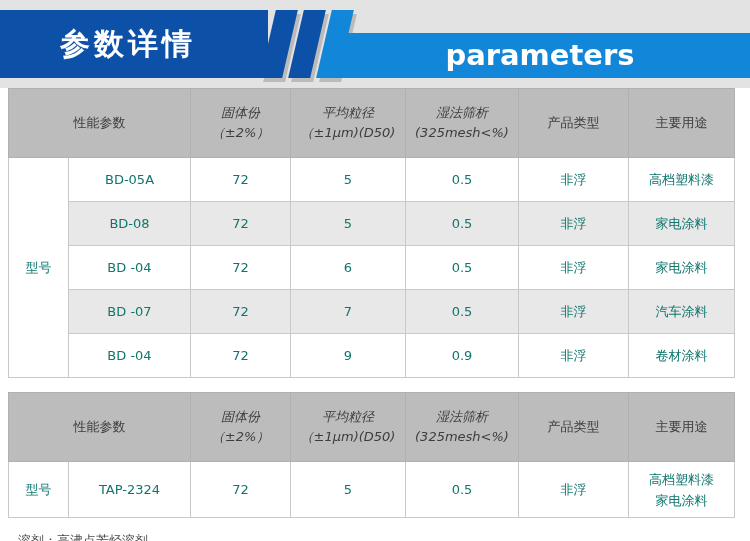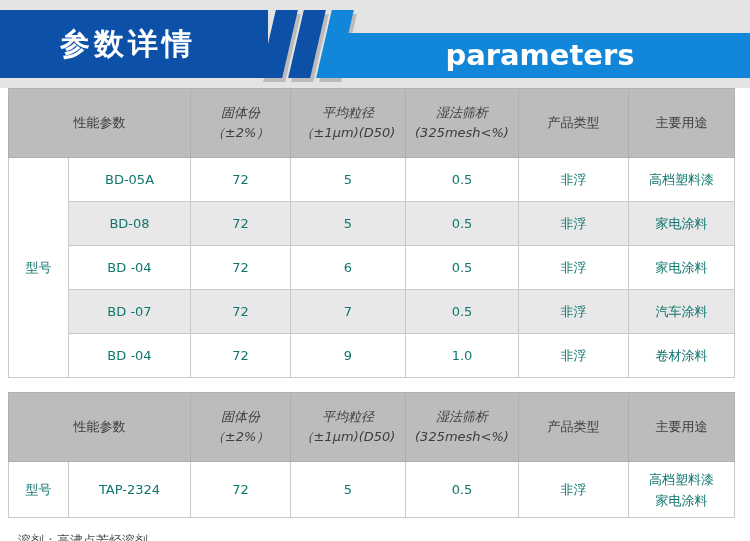--- a/index.html
+++ b/index.html
@@ -217,21 +217,21 @@
         <td>72</td>
         <td>7</td>
         <td>0.5</td>
         <td>非浮</td>
         <td>汽车涂料</td>
       </tr>
       <tr>
         <td>BD -04</td>
         <td>72</td>
         <td>9</td>
-        <td>1.0</td>
+        <td>0.9</td>
         <td>非浮</td>
         <td>卷材涂料</td>
       </tr>
     </tbody>
   </table>
 </div>
 
 <div class="gap"></div>
 
 <div class="table-wrap">

